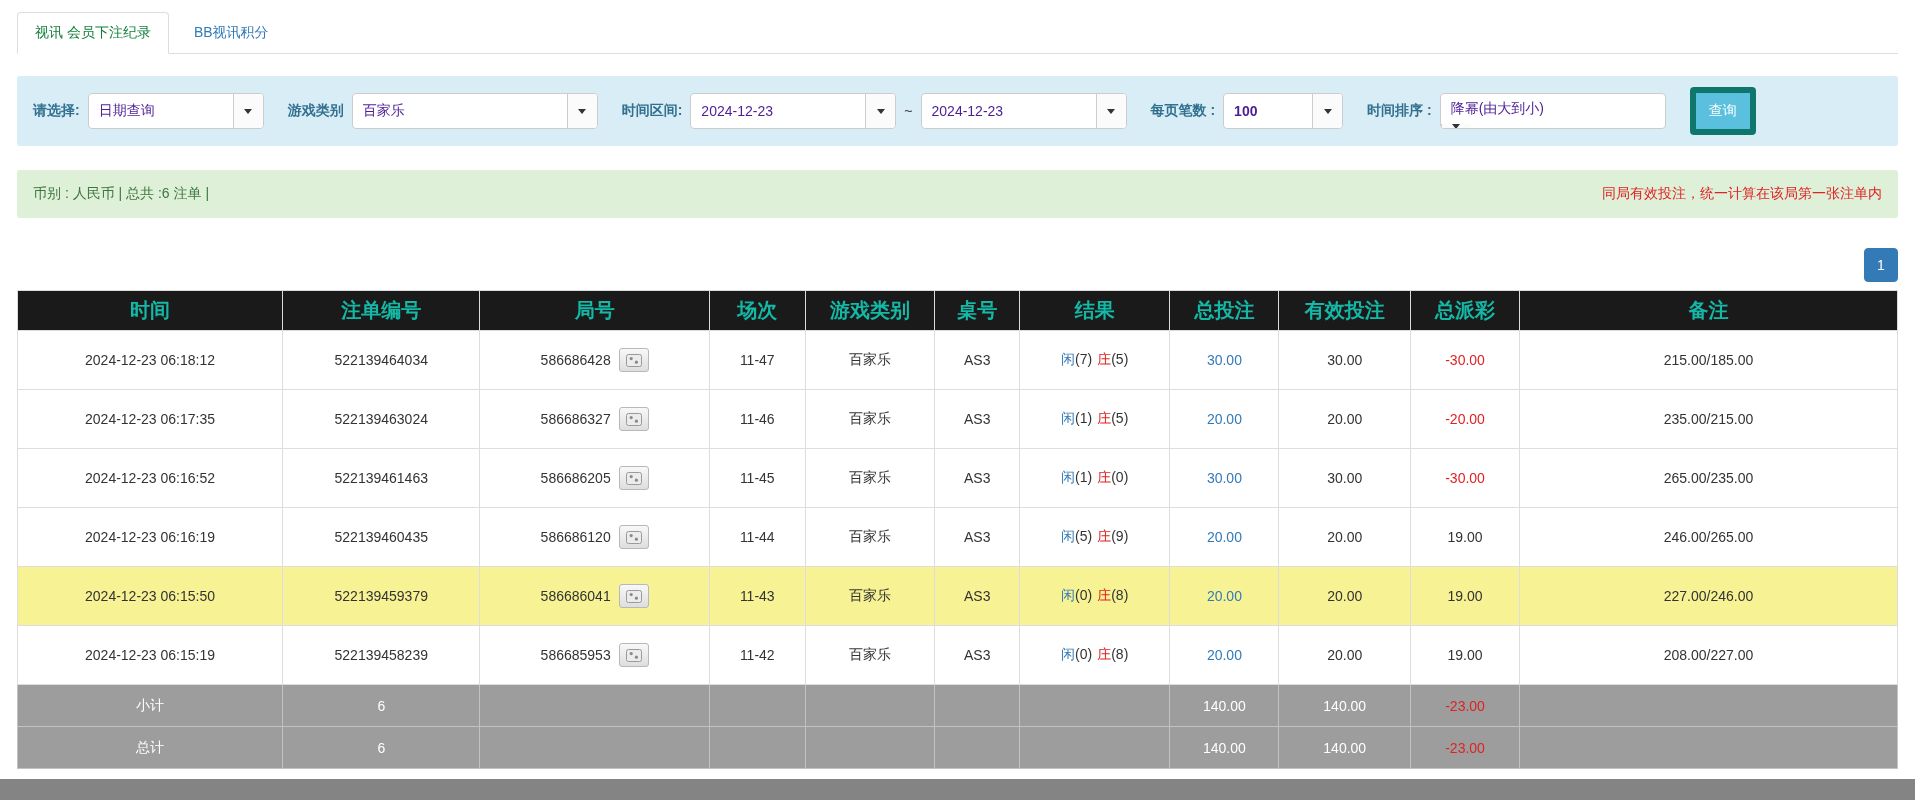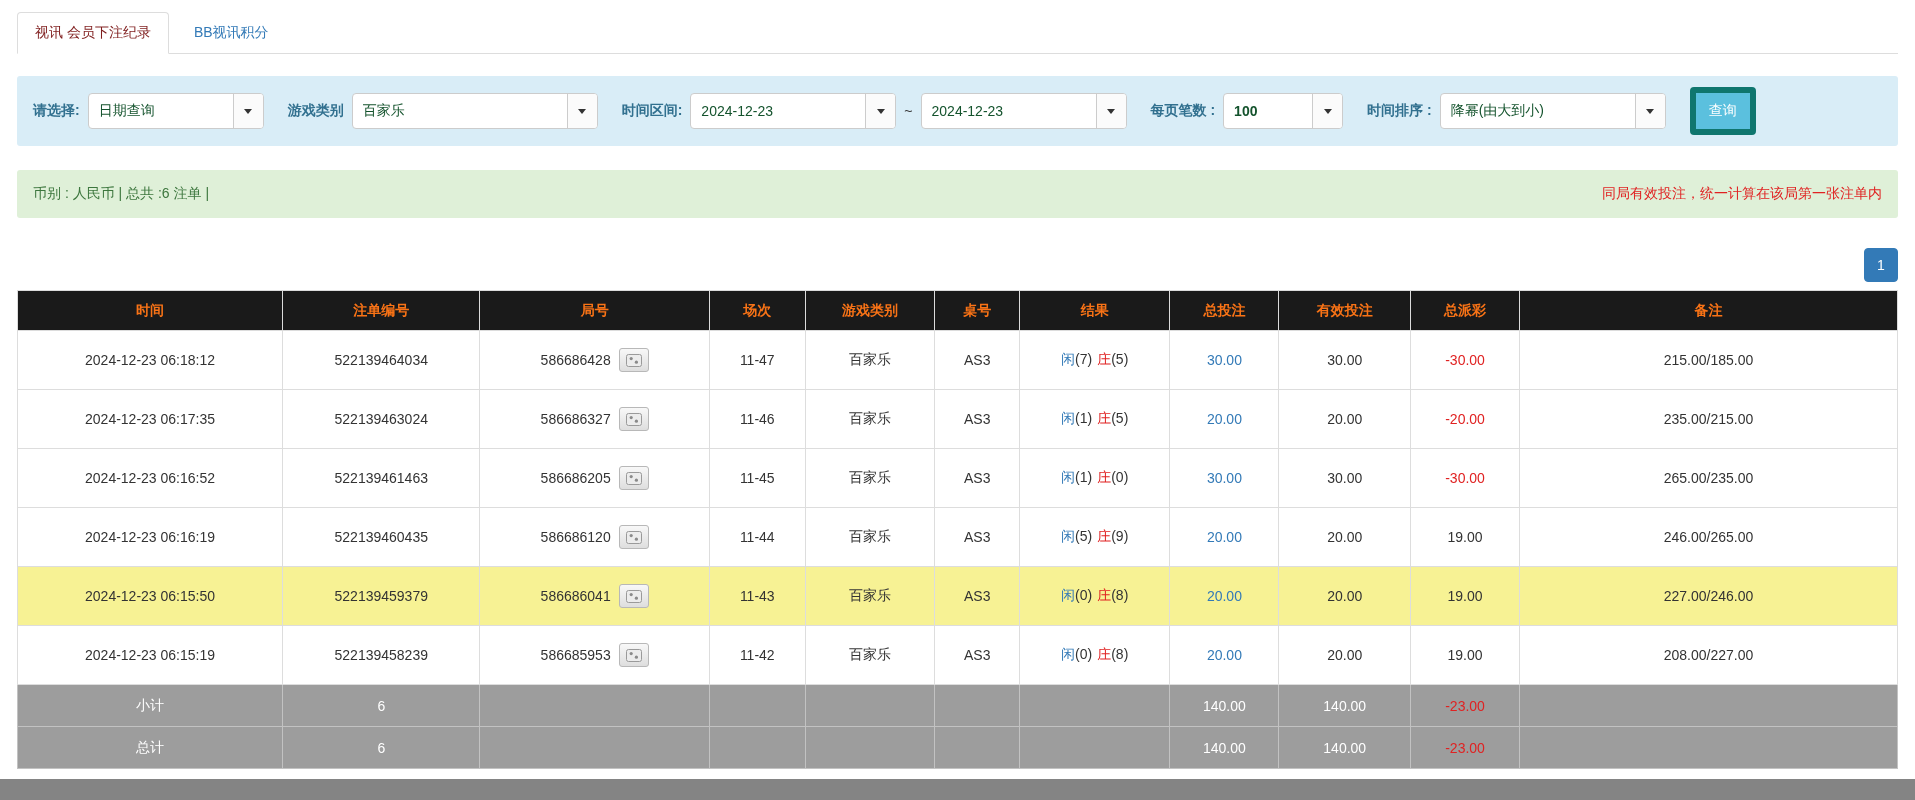--- a/index.html
+++ b/index.html
@@ -8,43 +8,43 @@
     background:#848484;
     font-family:"Liberation Sans","DejaVu Sans",sans-serif;
   }
   .page { background:#fff; min-height:763px; padding:12px 17px 10px; }
 
   
   .tabs { display:flex; align-items:flex-end; border-bottom:1px solid #ddd; }
   .tab { padding:11px 17px; font-size:14px; cursor:pointer; white-space:nowrap; }
   .tab.active {
     border:1px solid #ddd; border-bottom:1px solid #fff; margin-bottom:-1px;
-    border-radius:4px 4px 0 0; color:#7f1d1d; background:#fff;
+    border-radius:4px 4px 0 0; color:#15803d; background:#fff;
   }
   .tab.link { color:var(--accent-blue,#337ab7); margin-left:8px; }
 
   
   .filter-bar {
     margin-top:22px; background:var(--filter-bg,#d9edf7); border-radius:3px;
     padding:11px 16px; display:flex; align-items:center;
   }
   .fgroup { display:flex; align-items:center; margin-right:24px; }
   .flabel {
     font-size:14px; font-weight:bold; color:var(--filter-label,#31708f);
     margin-right:8px; white-space:nowrap;
   }
   .combo {
     display:inline-flex; align-items:stretch; height:36px; background:#fff;
     border:1px solid #ccc; border-radius:4px; overflow:hidden; cursor:pointer;
   }
-  .combo-text { flex:1; display:flex; align-items:center; padding:6px 10px; font-size:14px; color:#14532d; white-space:nowrap; }
+  .combo-text { flex:1; display:flex; align-items:center; padding:6px 10px; font-size:14px; color:#4c1d95; white-space:nowrap; }
   .combo-caret { width:30px; display:flex; align-items:center; justify-content:center; border-left:1px solid #ccc; background:#fbfbfb; }
   .combo-caret i { width:0; height:0; border-left:4px solid transparent; border-right:4px solid transparent; border-top:5px solid #333; }
   .w-mode { width:176px; } .w-game { width:246px; } .w-date { width:206px; }
-  .w-size { width:120px;font-weight:bold; } .w-sort { width:226px; }
+  .w-size { width:120px;font-weight:bold; } .w-sort { width:226px;flex-direction:column; }
   .tilde { font-size:14px; color:#333; margin:0 8px; }
   .search-btn {
     background:var(--search-button-bg,#5bc0de); border:6px solid #0f766e; color:#fff;
     font-size:14px; padding:9px 13px; border-radius:4px; cursor:pointer; font-family:inherit;
   }
 
   
   .summary-bar {
     margin-top:24px; background:var(--summary-bg,#dff0d8); border-radius:3px;
     padding:15px 16px; display:flex; justify-content:space-between;
@@ -54,21 +54,21 @@
 
   
   .pagination { display:flex; justify-content:flex-end; margin:30px 0 8px; }
   .page-btn {
     min-width:34px; height:34px; background:var(--accent-blue,#337ab7);
     border:1px solid #337ab7; color:#fff; font-size:14px; border-radius:4px; cursor:pointer;
   }
 
   
   table.grid { width:100%; border-collapse:collapse; table-layout:fixed; text-align:center; font-size:14px; color:#333; }
-  .grid thead th { background:var(--header-bg,#1a1a1a); color:#f97316; font-weight:bold; height:40px; border:1px solid #dcdcdc; font-size:14px; }
+  .grid thead th { background:var(--header-bg,#1a1a1a); color:#14b8a6; font-weight:bold; height:40px; border:1px solid #dcdcdc; font-size:20px; }
   .grid tbody td { height:59px; border:1px solid #ddd; background:#fff; overflow:hidden; }
   .grid tbody tr.hl td { background:var(--highlight-row,#f7f294); }
   .grid tfoot td { background:var(--footer-bg,#9d9d9d); color:#fff; height:42px; border:1px solid #c2c2c2; font-size:14px; }
   .grid tfoot td.red { color:var(--red,#e02222); }
   .blue { color:var(--accent-blue,#337ab7); cursor:pointer; }
   .red { color:var(--red,#e02222); }
   .res-p { color:var(--accent-blue,#337ab7); }
   .res-b { color:var(--red,#e02222); margin-left:5px; }
   .round-cell span { vertical-align:middle; }
   .icon-btn {

